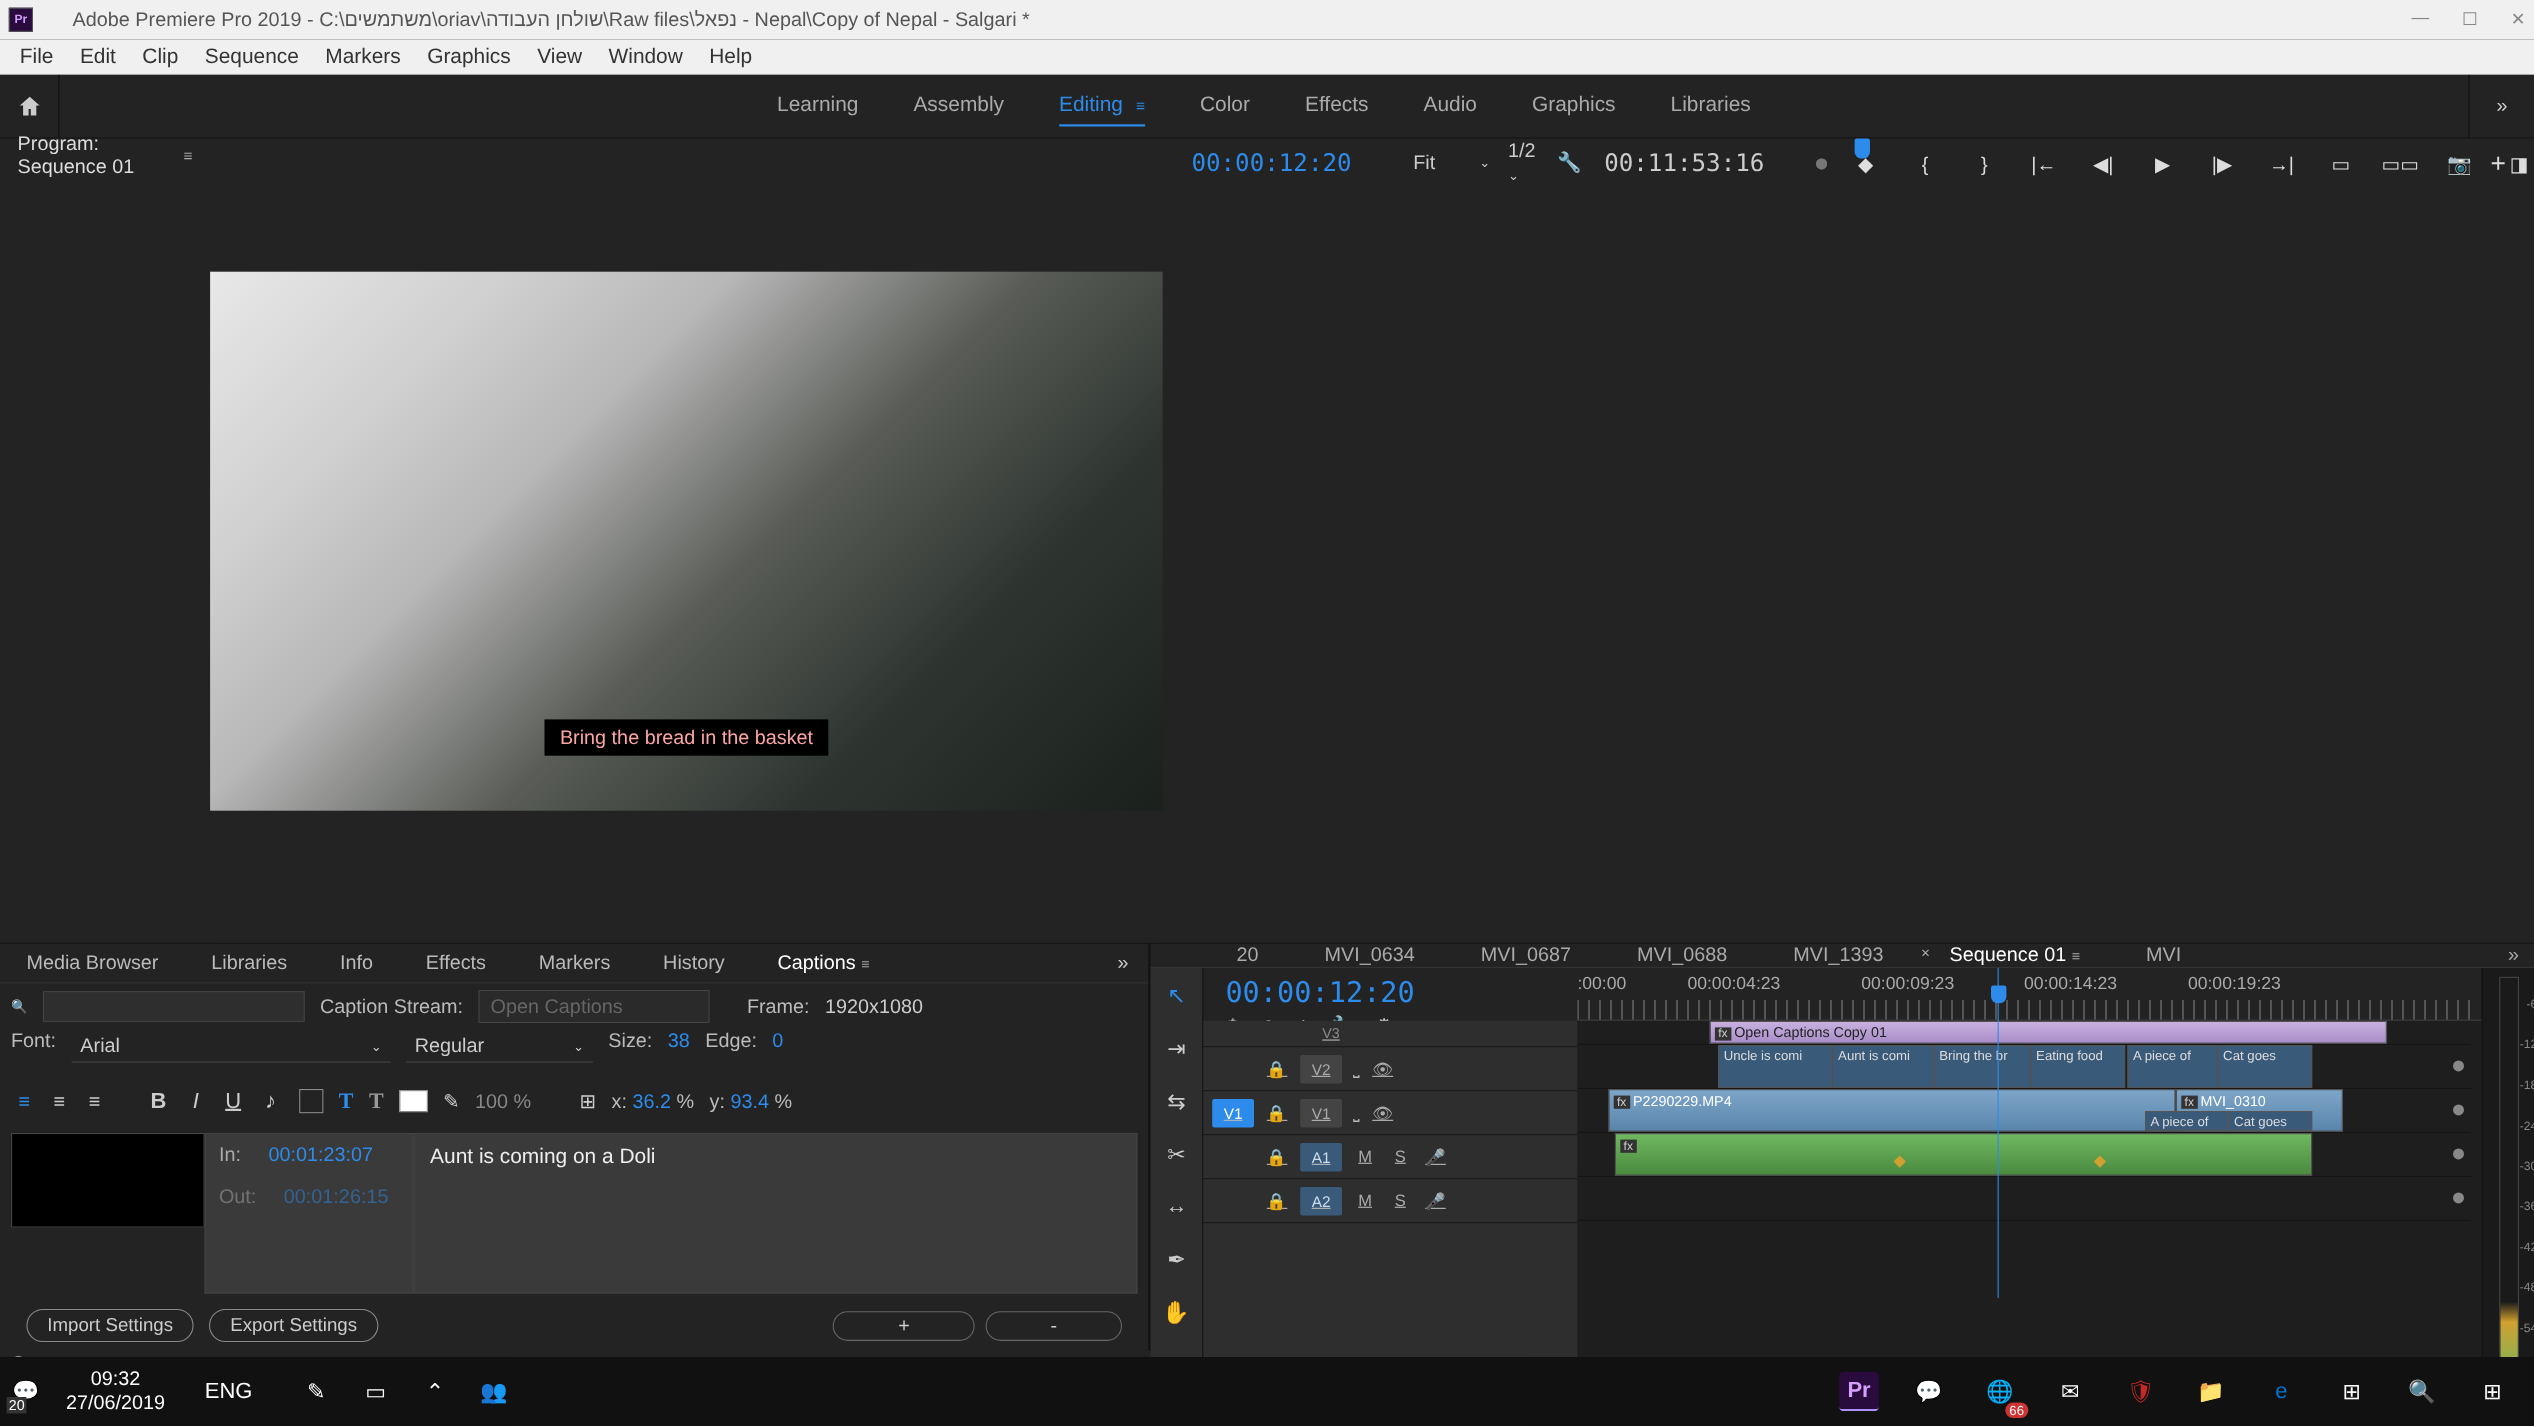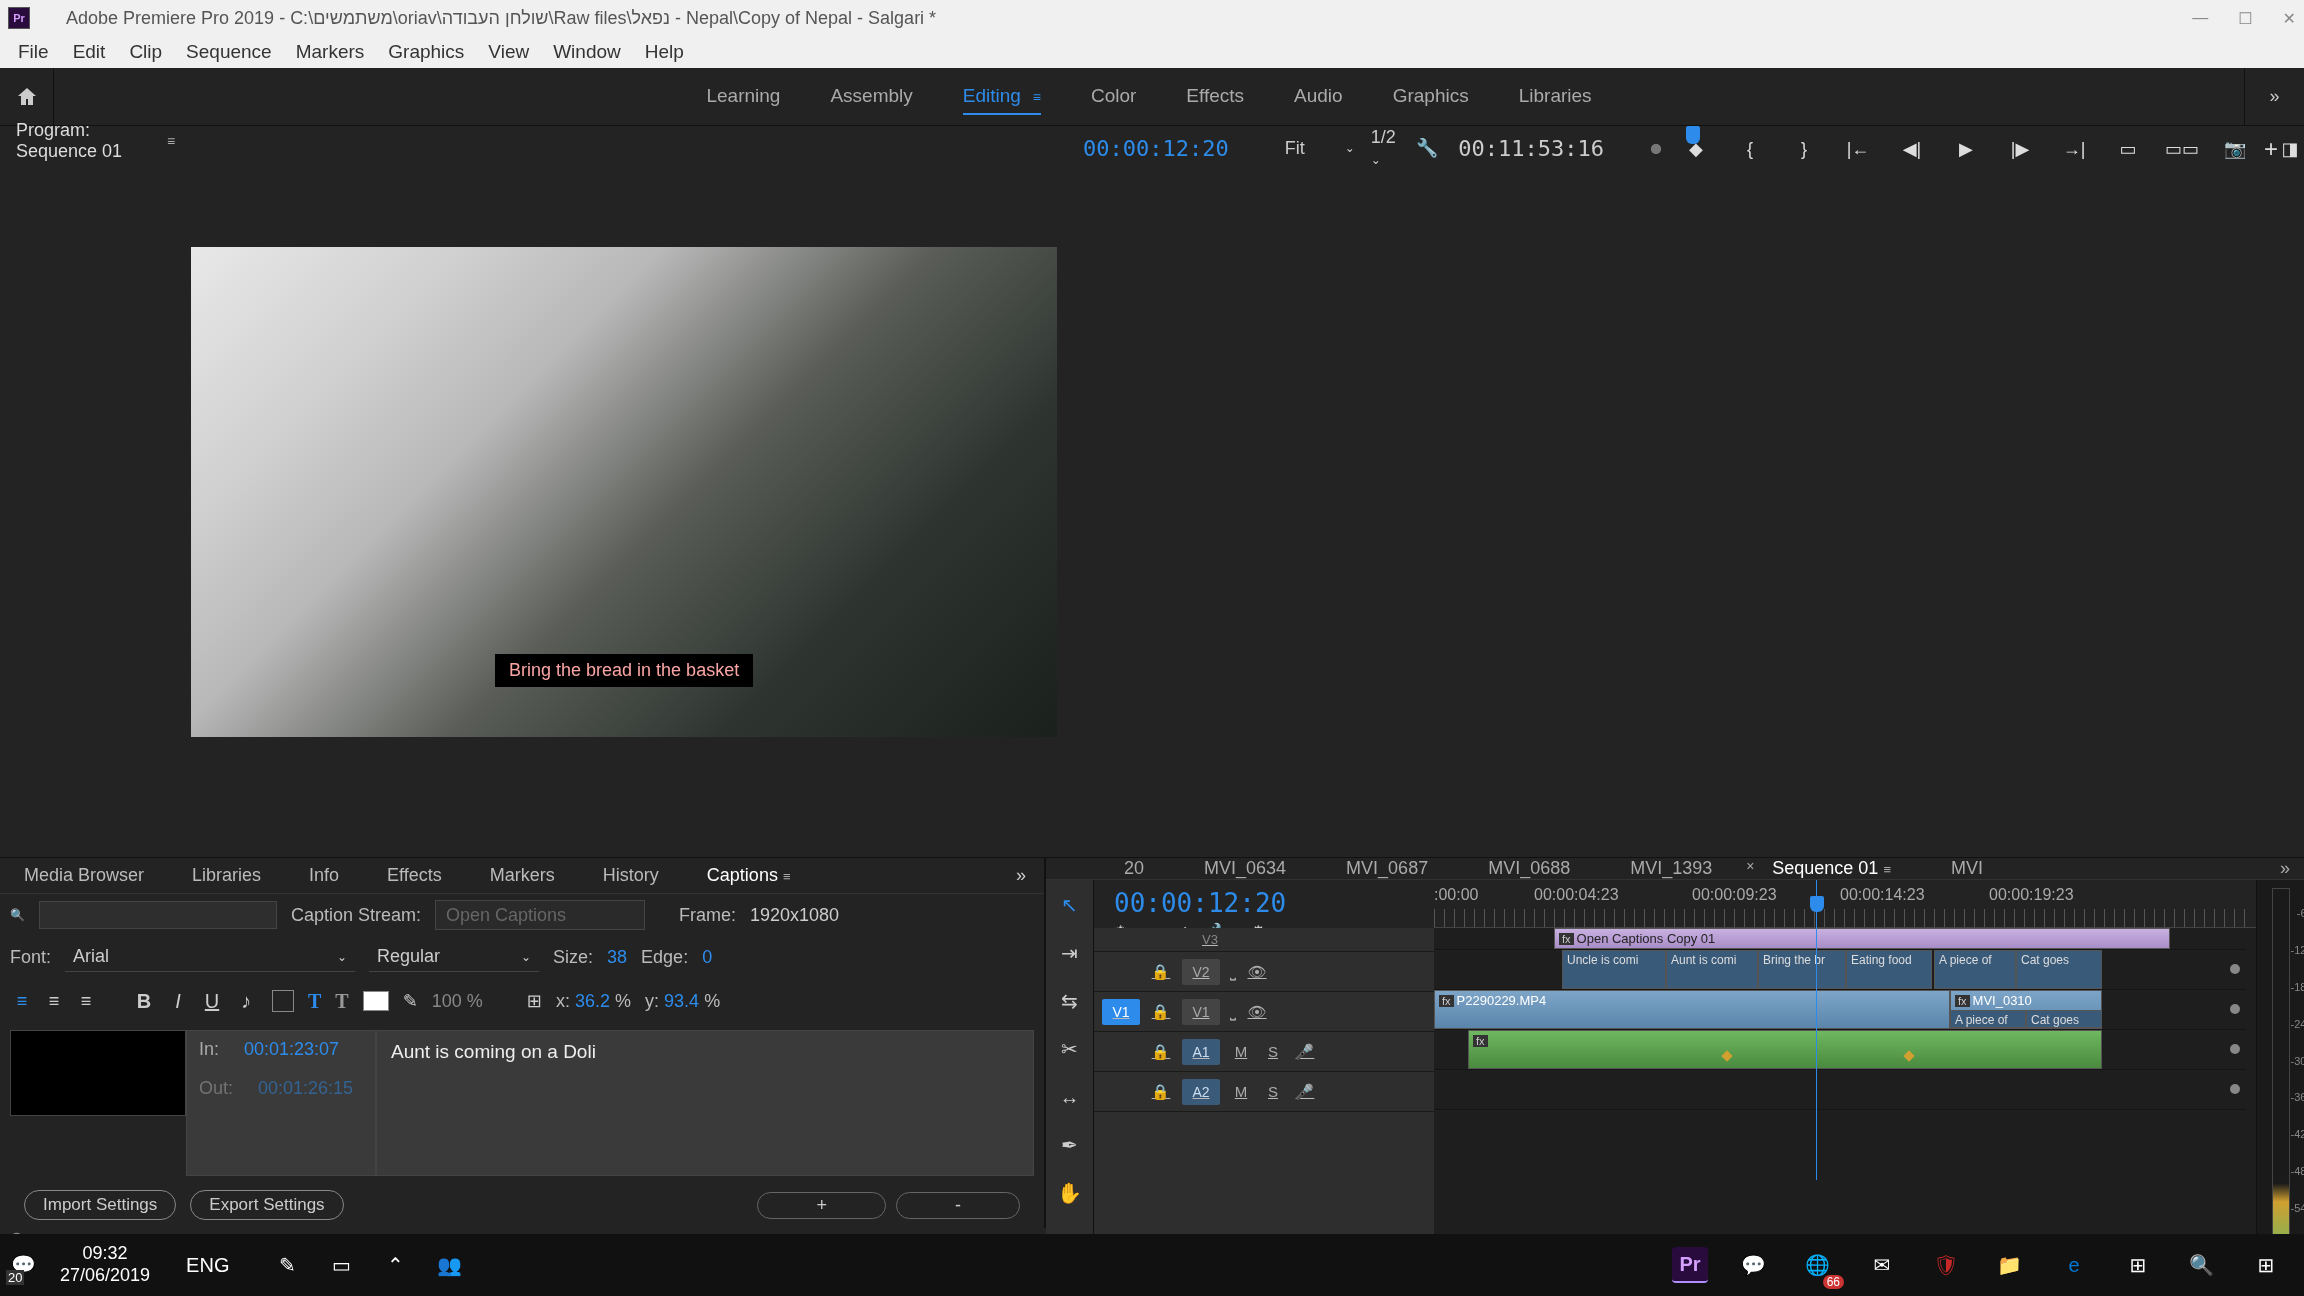--- a/index.html
+++ b/index.html
@@ -58,21 +58,21 @@
 .panel-tabs-row .tab { padding: 0 24px; cursor: pointer; white-space: nowrap; }
 .panel-tabs-row .tab.active { color: #fff; }
 .panel-tabs-row .overflow { margin-left: auto; padding: 0 10px; color: #ccc; font-size: 18px; }
 .captions-toolbar-row1 { height: 42px; display: flex; align-items: center; padding: 0 10px; gap: 14px; }
 .search-icon { color: #ccc; }
 .search-input { flex: 0 0 238px; height: 28px; background: #2e2e2e; border: 1px solid #444; }
 .cs-label { color: #bbb; font-size: 18px; }
 .cs-value { flex: 0 0 210px; height: 30px; background: #2a2a2a; border: 1px solid #444; color: #666; padding: 2px 10px; font-size: 18px; display: flex; align-items: center; }
 .frame-label { color: #bbb; font-size: 18px; margin-left: 20px; }
 .frame-value { color: #ccc; font-size: 18px; }
-.captions-toolbar-row2 { height: 42px; display: flex; align-items: center; padding: 0 10px; gap: 14px; font-size: 18px; }
+.captions-toolbar-row2 { height: 42px; display: flex; padding: 0 10px; gap: 14px; font-size: 18px; }
 .font-label { color: #bbb; }
 .font-dd { flex: 0 0 290px; height: 30px; background: transparent; color: #ccc; display: flex; align-items: center; justify-content: space-between; padding: 0 8px; border-bottom: 1px solid #444; }
 .weight-dd { flex: 0 0 170px; height: 30px; background: transparent; color: #ccc; display: flex; align-items: center; justify-content: space-between; padding: 0 8px; border-bottom: 1px solid #444; }
 .size-label { color: #bbb; }
 .size-value { color: #2d8ceb; }
 .edge-label { color: #bbb; }
 .edge-value { color: #2d8ceb; }
 .captions-toolbar-row3 { height: 46px; display: flex; align-items: center; padding: 0 10px; gap: 14px; font-size: 18px; }
 .align-btns { display: flex; gap: 8px; }
 .align-btn { width: 24px; height: 24px; display: inline-flex; align-items: center; justify-content: center; color: #ccc; }
@@ -128,21 +128,21 @@
 .track-label { width: 38px; height: 26px; background: #3a5a7a; color: #cde; display: inline-flex; align-items: center; justify-content: center; font-size: 14px; border-radius: 2px; }
 .track-label.active { background: #2d8ceb; color: #fff; }
 .track-label.grey { background: #444; color: #aaa; }
 .lock-icon, .eye-icon, .mute-icon, .solo-icon, .voice-icon { width: 22px; text-align: center; color: #aaa; }
 .track-header-row.small { height: 24px; font-size: 13px; }
 .track-header-row.small .track-label-text { margin-left: 100px; color: #888; }
 
 .track-content { flex: 1; position: relative; background: #1e1e1e; overflow: hidden; }
 .track-lane { position: absolute; left: 0; right: 10px; border-bottom: 1px solid #151515; }
 .clip { position: absolute; height: 100%; border: 1px solid #555; font-size: 13px; color: #111; padding: 2px 4px; overflow: hidden; white-space: nowrap; }
-.clip.video { background: linear-gradient(#7da5c8, #5a85ab); color: #fff; }
+.clip.video { background: linear-gradient(#7da5c8, #5a85ab); color: #fff; margin-left: 28px; }
 .clip.caption { background: linear-gradient(#c8b0e0, #a98dc8); color: #222; }
 .clip.sub { background: #3a5a7a; color: #ddd; font-size: 12px; }
 .clip.audio { background: linear-gradient(#6fb860, #4a8a3f); }
 .fx-badge { background: #333; color: #ccc; font-size: 11px; padding: 0 3px; margin-right: 3px; }
 .diamond { position: absolute; width: 8px; height: 8px; background: #d0a030; transform: rotate(45deg); top: 50%; margin-top: 2px; }
 .track-scroll-bottom { position: absolute; bottom: 4px; left: 350px; right: 20px; height: 12px; background: #2a2a2a; border-radius: 6px; }
 .track-scroll-thumb { position: absolute; left: 0; width: 180px; height: 100%; background: #555; border-radius: 6px; }
 .circle-handle { position: absolute; width: 10px; height: 10px; border-radius: 50%; background: #888; right: 6px; }
 
 .audio-meter { width: 48px; background: #1a1a1a; border-left: 1px solid #111; display: flex; flex-direction: column; align-items: center; padding: 8px 4px; gap: 6px; font-size: 11px; color: #888; }

